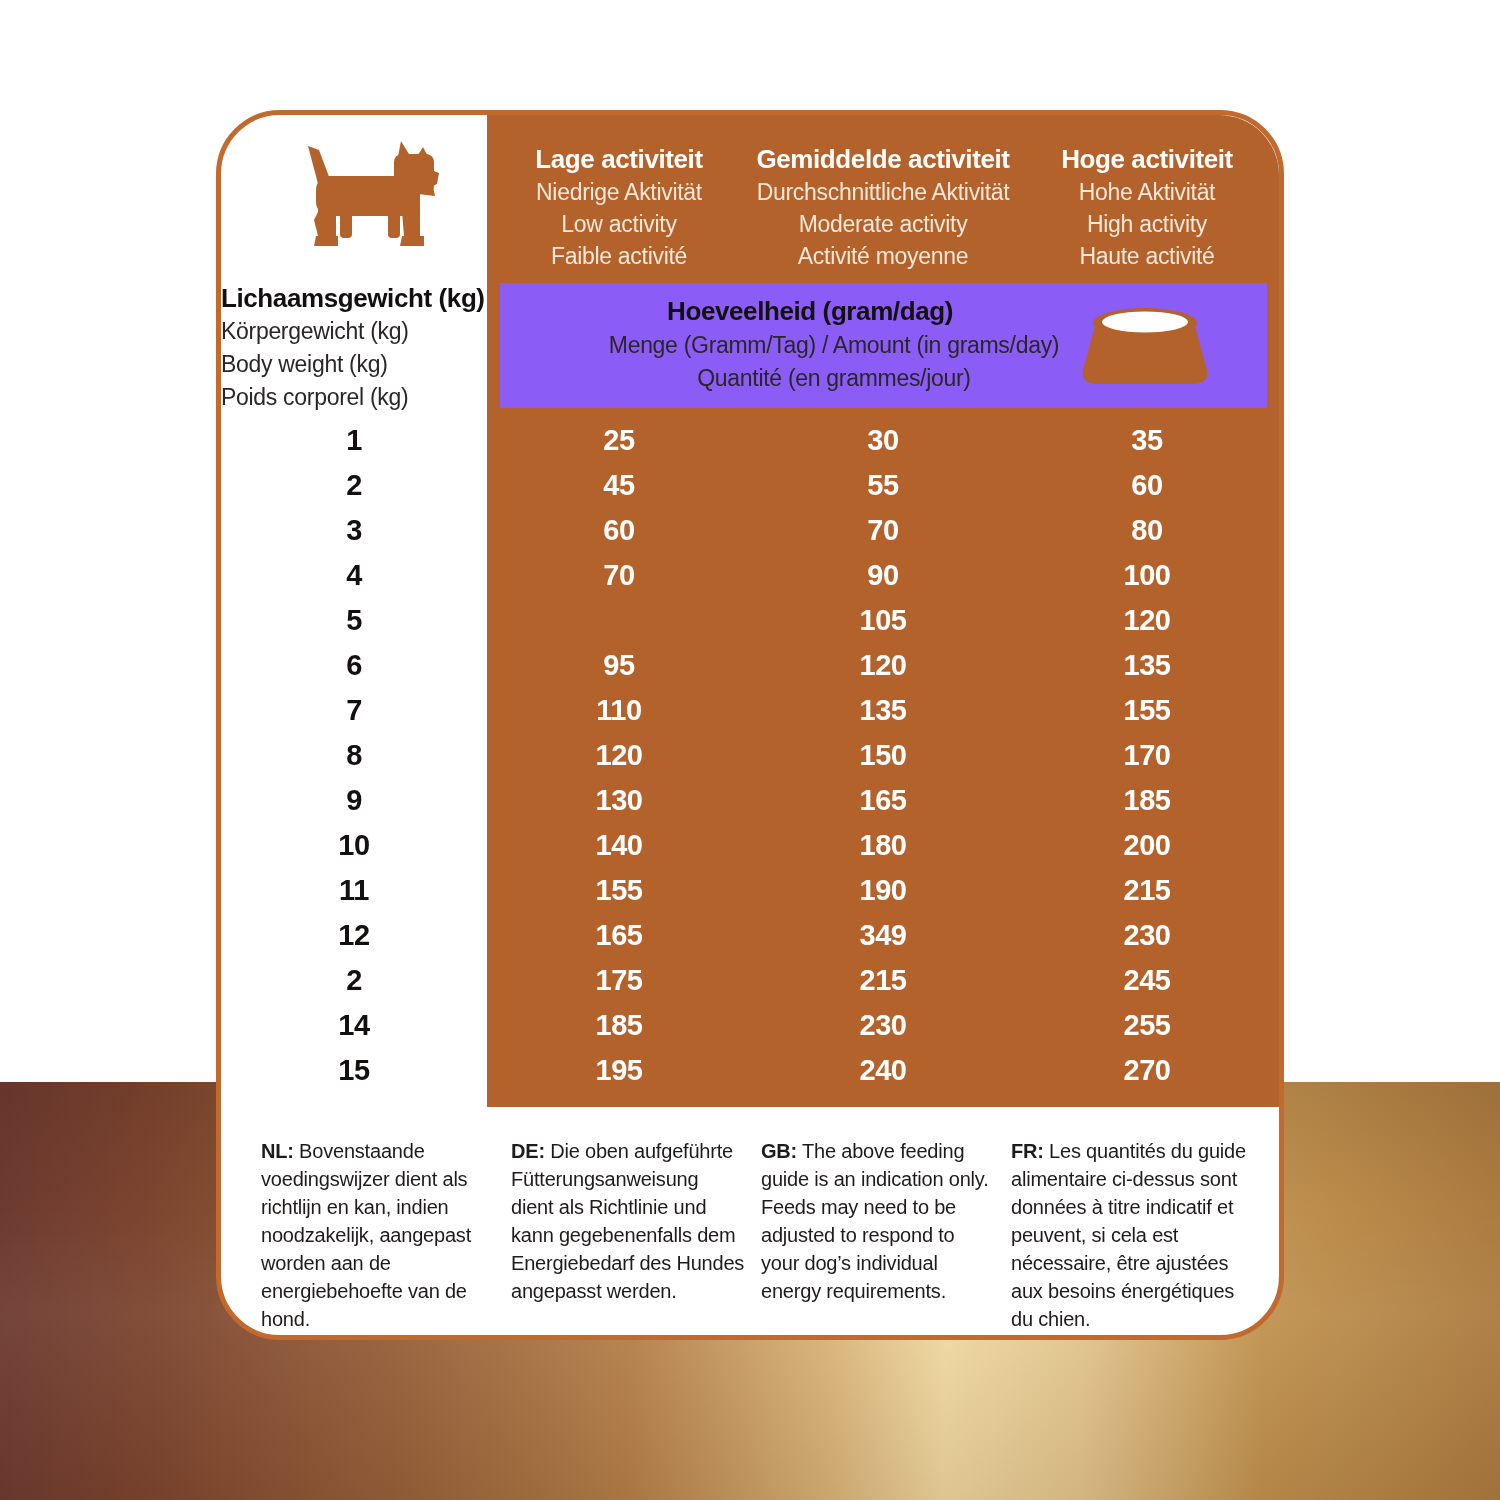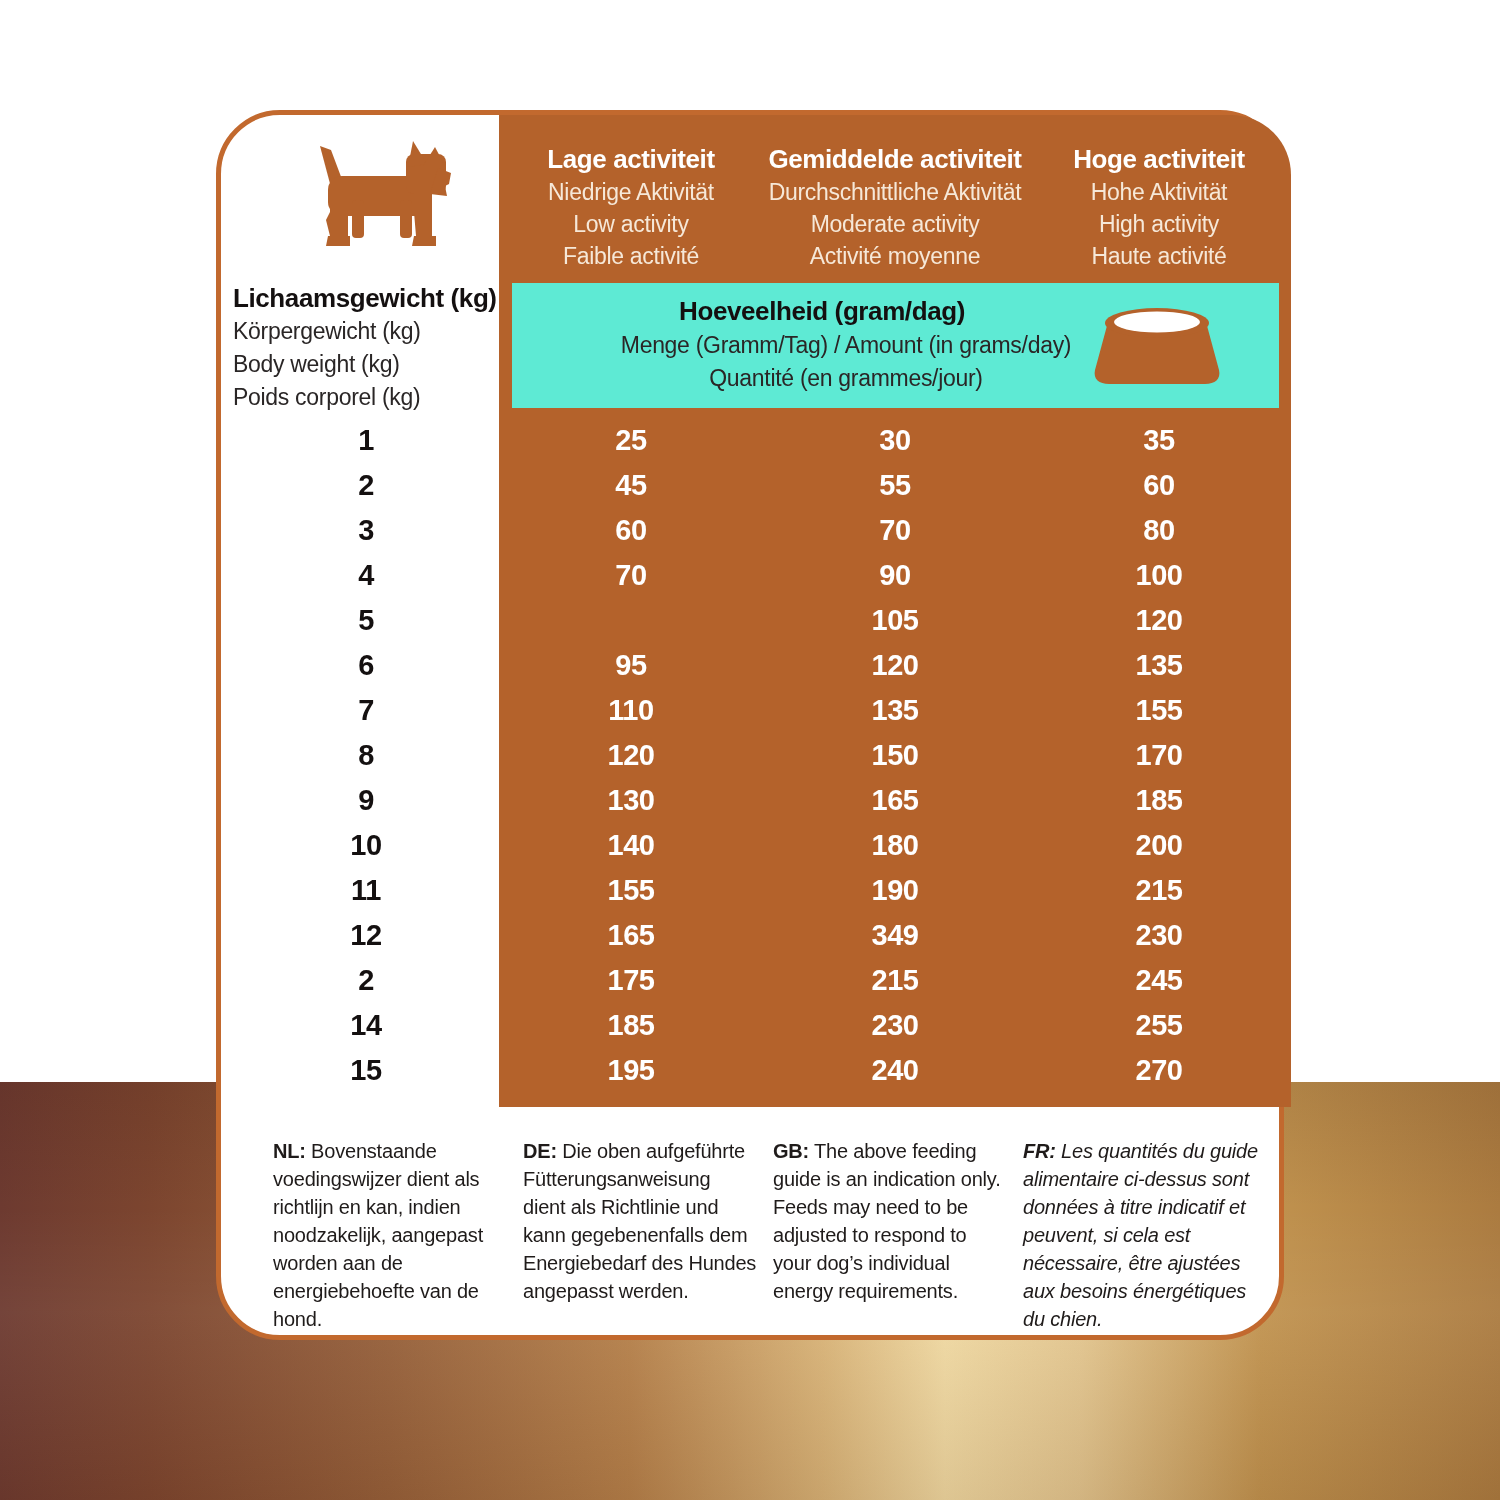--- a/index.html
+++ b/index.html
@@ -19,21 +19,21 @@
     position:absolute;left:0;top:1082px;width:1500px;height:418px;
     background:
       linear-gradient(to bottom, rgba(40,10,5,0.10), rgba(0,0,0,0) 30%, rgba(255,255,255,0.05) 55%, rgba(60,25,5,0.10) 100%),
       linear-gradient(to right, #6d3a30 0%, #7c452f 10%, #96603a 26%, #b5804a 42%, #d9b478 55%, #f0d9a2 63%, #e3c68f 72%, #c1934f 84%, #ab7b40 100%);
   }
   .card{
     position:absolute;left:216px;top:110px;width:1068px;height:1230px;
     box-sizing:border-box;background:#ffffff;border:5px solid var(--border);
     border-radius:64px;
   }
-  .card-inner{position:absolute;left:12px;top:0;width:1058px;height:884px;border-radius:6px;}
+  .card-inner{position:absolute;left:0;top:0;width:1058px;height:884px;border-radius:6px;}
   .panel{
     position:absolute;left:266px;top:0;width:792px;height:992px;
     background:var(--panel);border-radius:0 60px 0 0;
   }
   
   .col-headers{
     position:absolute;left:266px;top:27px;width:792px;height:132px;
     display:grid;grid-template-columns:1fr 1fr 1fr;
   }
   .col-head{text-align:center;}
@@ -46,21 +46,21 @@
   
   .dog-wrap{position:absolute;left:81px;top:25px;width:138px;height:108px;}
   
   .weight-head{
     position:absolute;left:0;top:166px;width:266px;text-align:left;
   }
   .weight-head .b{font-weight:bold;font-size:26px;line-height:34px;letter-spacing:-0.4px;color:#141010;}
   .weight-head .r{font-size:23px;line-height:33px;letter-spacing:-0.3px;color:#2a2626;}
   
   .amount-band{
-    position:absolute;left:279px;top:168px;width:767px;height:125px;background:#5eead4;
+    position:absolute;left:279px;top:168px;width:767px;height:125px;background:#8b5cf6;
   }
   .amount-text{position:absolute;left:0;top:10px;width:620px;text-align:center;}
   .amount-text .b{font-weight:bold;font-size:26px;line-height:36px;letter-spacing:-0.4px;color:#141010;}
   .amount-text .r{font-size:23px;line-height:33px;letter-spacing:-0.3px;color:#2a2626;padding-left:48px;}
   .bowl-wrap{position:absolute;left:580px;top:15px;width:130px;height:92px;}
   
   .rows{position:absolute;left:0;top:303px;width:1058px;}
   .row{position:relative;height:45px;}
   .cell{
     position:absolute;top:0;height:45px;line-height:45px;text-align:center;
@@ -71,21 +71,21 @@
   .cell-moderate{left:530px;width:264px;color:#ffffff;}
   .cell-high{left:794px;width:264px;color:#ffffff;}
   
   .footnotes{position:absolute;left:0;top:1022px;width:1058px;height:198px;}
   .footnote{position:absolute;top:0;width:252px;font-size:20px;line-height:28px;letter-spacing:-0.2px;color:#1f1b1a;}
   .footnote .lbl{font-weight:bold;}
   .footnote .txt{white-space:pre-line;}
   .fn-0{left:40px;}
   .fn-1{left:290px;}
   .fn-2{left:540px;}
-  .fn-3{left:790px;font-style:italic;}
+  .fn-3{left:790px;}
 </style>
 </head>
 <body>
 
 <div class="page">
 
   <div class="gradient-band"></div>
 
   <div class="card">
     <div class="card-inner">

